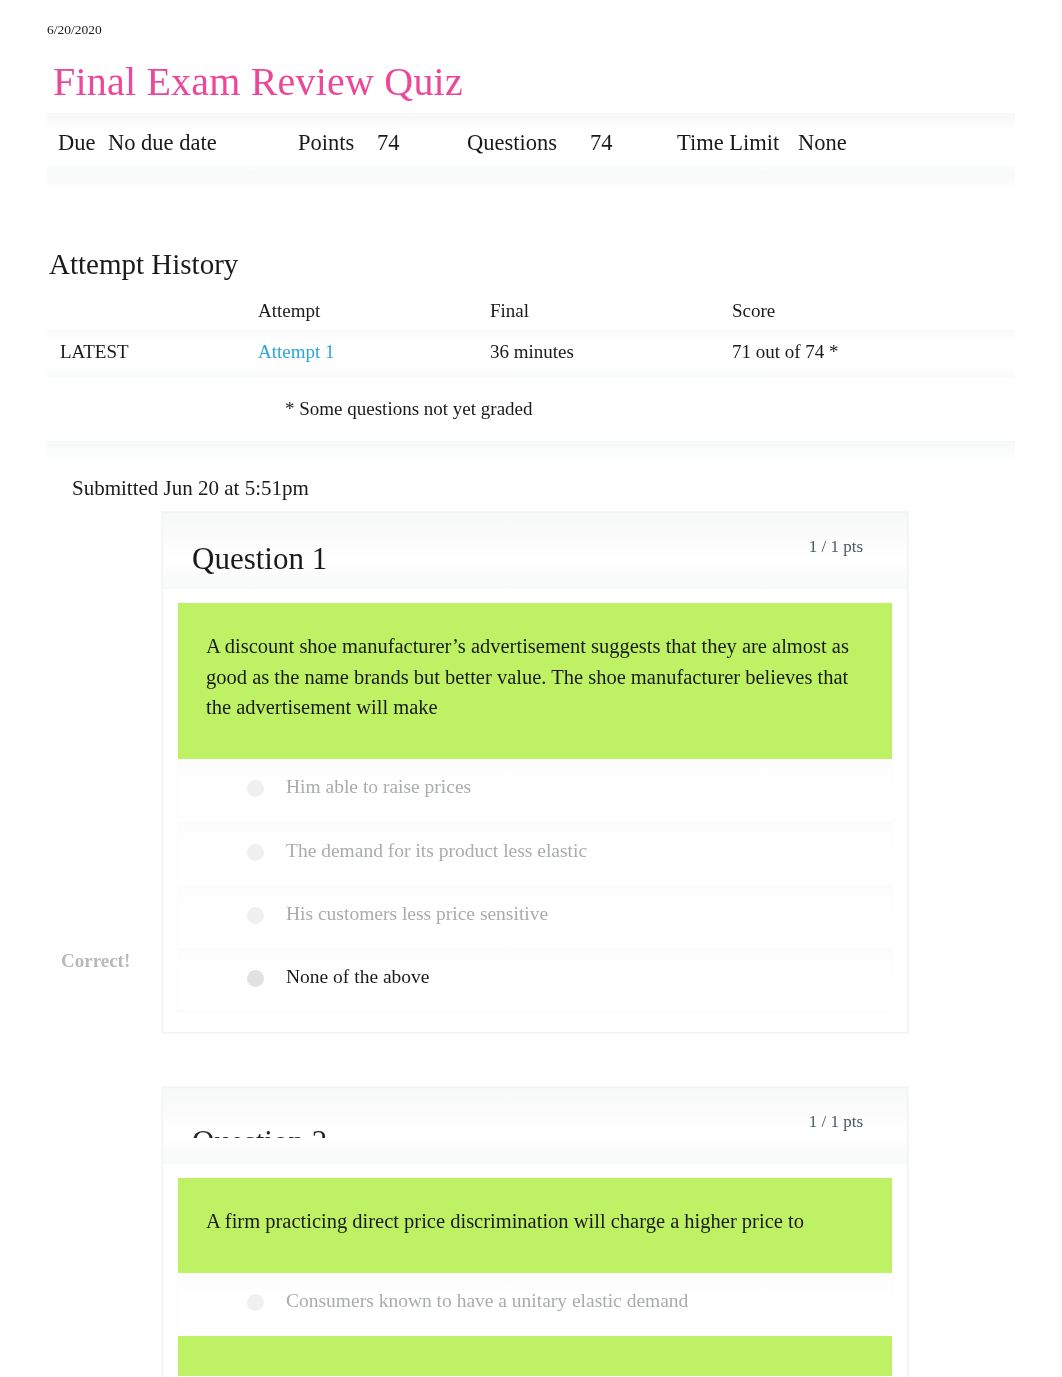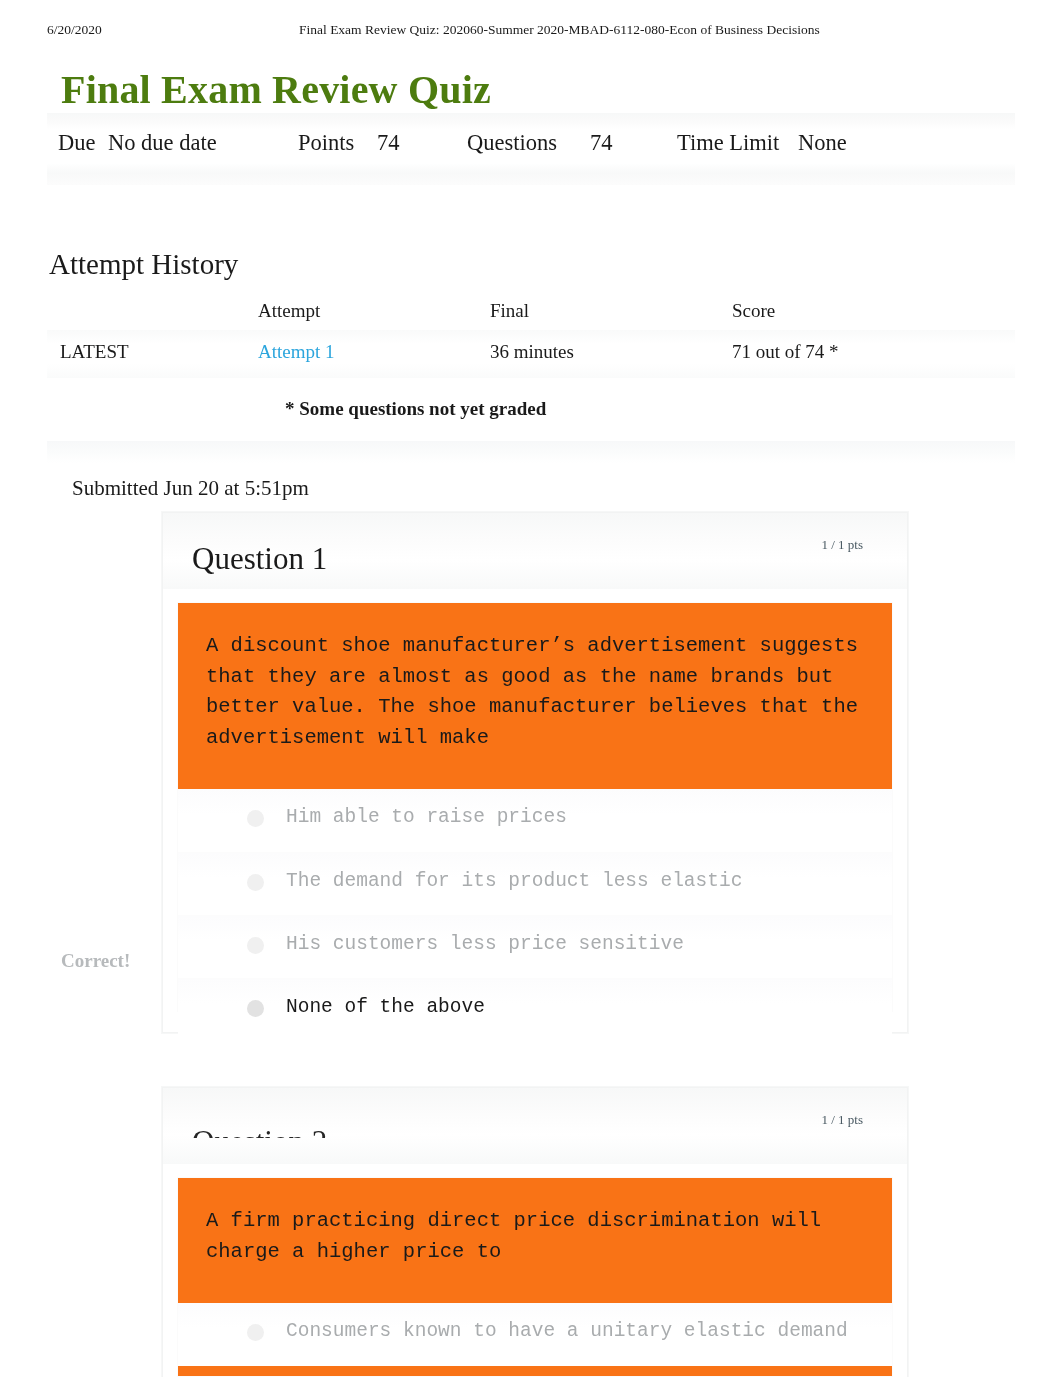--- a/index.html
+++ b/index.html
@@ -38,25 +38,25 @@
     top: 0;
     white-space: nowrap;
   }
 
   
   .page-title {
     position: absolute;
     left: 49px;
     top: 55px;
     font-size: 40px;
-    font-weight: bold;
-    color: #4d7c0f;
+    font-weight: normal;
+    color: #ec4899;
     letter-spacing: 0.2px;
     line-height: 46px;
-    margin: 12px;
+    margin: 4px;
   }
 
   
   .meta-band {
     position: absolute;
     left: 47px;
     top: 113px;
     width: 968px;
     height: 72px;
   }
@@ -133,21 +133,20 @@
     color: #2ba5dd;
     text-decoration: none;
   }
   .at-note {
     position: absolute;
     left: 47px;
     top: 398px;
     width: 968px;
     font-size: 19px;
     color: #1a1a1a;
-    font-weight: bold;
   }
   .at-note span { position-relative; margin-left: 238px; }
   .at-foot-band {
     position: absolute;
     left: 47px;
     top: 441px;
     width: 968px;
     height: 22px;
     background: linear-gradient(to bottom, #f7f8f9 0%, #fbfcfc 55%, #ffffff 100%);
   }
@@ -187,31 +186,30 @@
   .q-name.clipped {
     top: 36px;
     height: 14px;
     overflow: hidden;
     opacity: 0.95;
   }
   .q-pts {
     position: absolute;
     right: 44px;
     top: 24px;
-    font-size: 13px;
+    font-size: 17px;
     color: #4a5a63;
   }
 
   .q-body {
     position: relative;
     margin: 13px 14px 0 14px;
-    background: #f97316;
+    background: #bef264;
     border: 1px solid #fbfbfb;
     padding: 28px 0 0 0;
-    font-family: Liberation Mono, monospace;
   }
   #q1 .q-body { height: 410px; }
   #q2 .q-body { height: 200px; }
 
   .q-text {
     margin: 0 28px 0 28px;
     font-size: 20.5px;
     line-height: 30.5px;
     color: #1a1a1a;
   }
@@ -264,21 +262,20 @@
     font-size: 20.5px;
     line-height: 30.5px;
     color: #1a1a1a;
   }
 </style>
 </head>
 <body>
 
 <div class="print-header">
   <span class="ph-date">6/20/2020</span>
-  <span class="ph-title">Final Exam Review Quiz: 202060-Summer 2020-MBAD-6112-080-Econ of Business Decisions</span>
 </div>
 
 <h1 class="page-title">Final Exam Review Quiz</h1>
 
 <div class="meta-band">
   <div class="band-top"></div>
   <div class="meta-row">
     <span class="mlabel m-due-l">Due</span>
     <span class="mvalue m-due-v">No due date</span>
     <span class="mlabel m-pts-l">Points</span>

